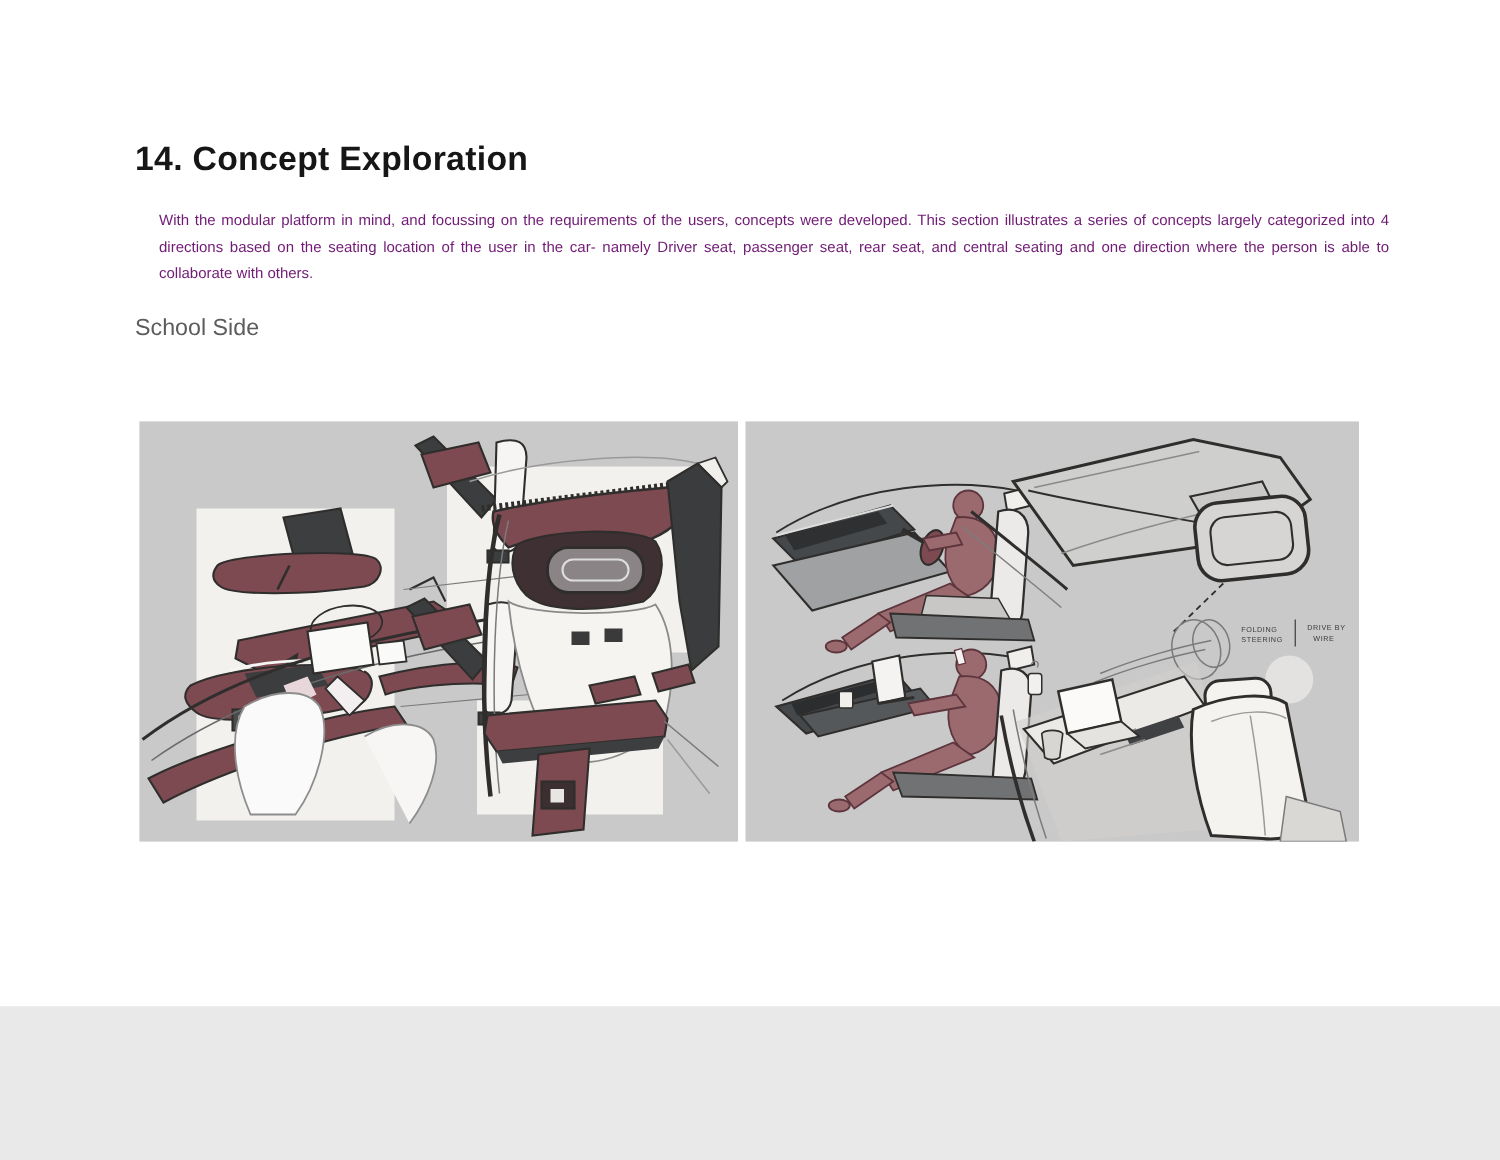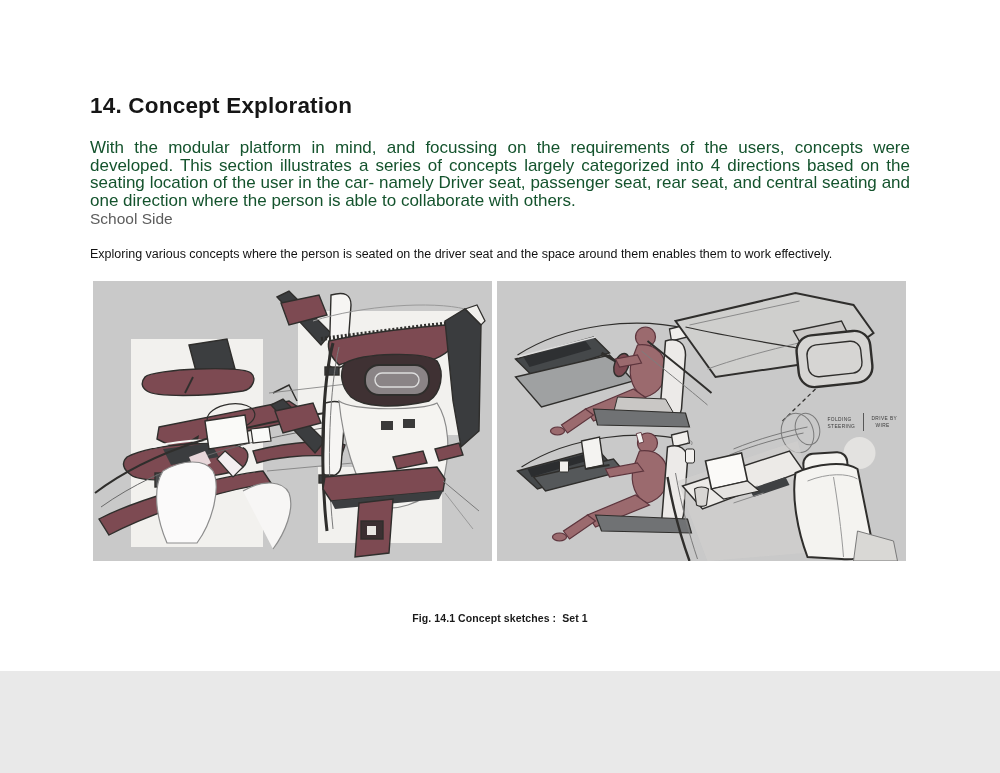--- a/index.html
+++ b/index.html
@@ -7,22 +7,22 @@
   .sheet {
     position:relative; width:1000px; height:671px; background:#ffffff;
     font-family:"Liberation Sans", sans-serif; color:#1b1b1b; overflow:hidden;
     margin:0 auto;
   }
   .page-title {
     position:absolute; left:90px; top:93px;
     font-size:22.5px; font-weight:800; letter-spacing:0.2px; color:#161616;
   }
   .intro {
-    position:absolute; left:90px; top:139px; width:820px;
-    font-size:17px; line-height:17.6px; text-align:justify; color:#14532d;
+    position:absolute; left:106px; top:139px; width:820px;
+    font-size:10px; line-height:17.6px; text-align:justify; color:#701a75;
   }
   .section-heading {
     position:absolute; left:90px; top:210px;
     font-size:15.5px; font-weight:500; color:#5c5c5c;
   }
   .section-desc {
     position:absolute; left:90px; top:247px; width:820px;
     font-size:12.5px; color:#121212;
   }
   .figure {
@@ -61,21 +61,20 @@
 <body>
 
 <div class="sheet">
 
   <h1 class="page-title">14. Concept Exploration</h1>
 
   <p class="intro">With the modular platform in mind, and focussing on the requirements of the users, concepts were developed. This section illustrates a series of concepts largely categorized into 4 directions based on the seating location of the user in the car- namely Driver seat, passenger seat, rear seat, and central seating and one direction where the person is able to collaborate with others.</p>
 
   <h2 class="section-heading">School Side</h2>
 
-  <p class="section-desc">Exploring various concepts where the person is seated on the driver seat and the space around them enables them to work effectively.</p>
 
   <div class="figure">
 
     <div class="panel">
       <svg viewBox="0 0 399 280">
         <rect x="0" y="0" width="399" height="280" fill="#c9c9c9"></rect>
 
         <rect x="38" y="58" width="132" height="208" fill="#f2f1ee"></rect>
         <rect x="205" y="30" width="172" height="124" fill="#f2f1ee"></rect>
         <rect x="225" y="186" width="124" height="76" fill="#f2f1ee"></rect>
@@ -250,21 +249,20 @@
           <rect x="306" y="172" width="44" height="26" rx="10" fill="#f4f3f0" stroke="#2f2e2c" stroke-width="2" transform="rotate(-4 328 185)"></rect>
           <path d="M298,192 C320,182 348,180 360,188 L374,258 C376,272 362,280 344,278 L310,276 C300,250 294,216 298,192 Z" fill="#f4f3f0" stroke="#2f2e2c" stroke-width="2"></path>
           <path d="M310,200 C330,192 350,192 360,198" fill="none" stroke="#9a9a9a" stroke-width="1"></path>
           <path d="M336,196 C340,220 344,250 346,276" fill="none" stroke="#9a9a9a" stroke-width="1"></path>
           <polygon points="360,250 396,260 400,280 356,280" fill="#d9d8d5" stroke="#7a7a7a" stroke-width="1"></polygon>
         </g>
       </svg>
     </div>
   </div>
 
-  <div class="figure-caption">Fig. 14.1 Concept sketches :  Set 1</div>
 
   <div class="footer">
     <div class="logo">
       <span class="logo-text">IDC</span>
       <span class="logo-sub">
         <span class="logo-sub1">School of Design</span>
         <span class="logo-sub2">अभिकल्प विद्यालय</span>
       </span>
     </div>
     <span class="page-number">36</span>

